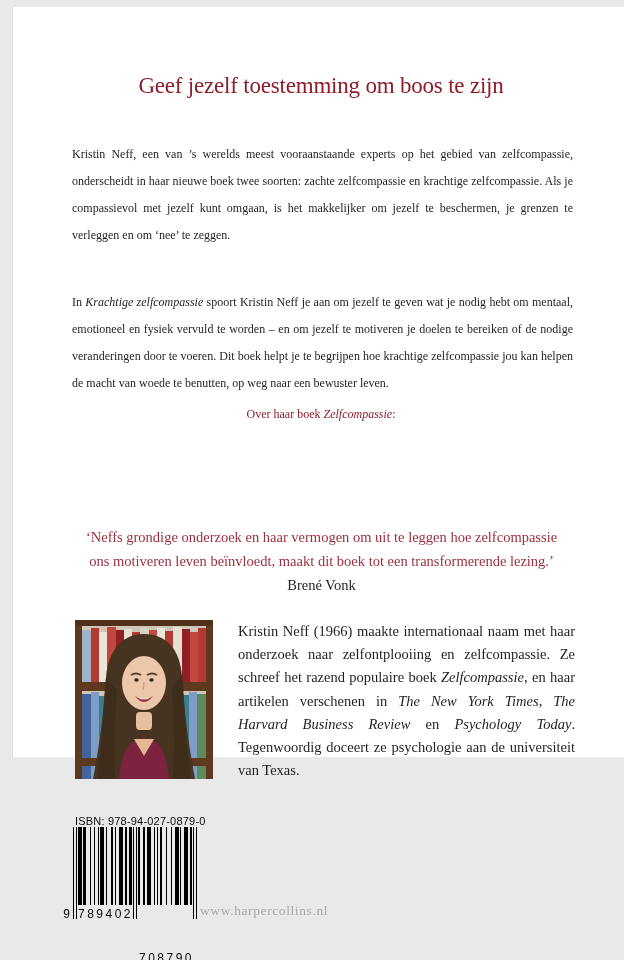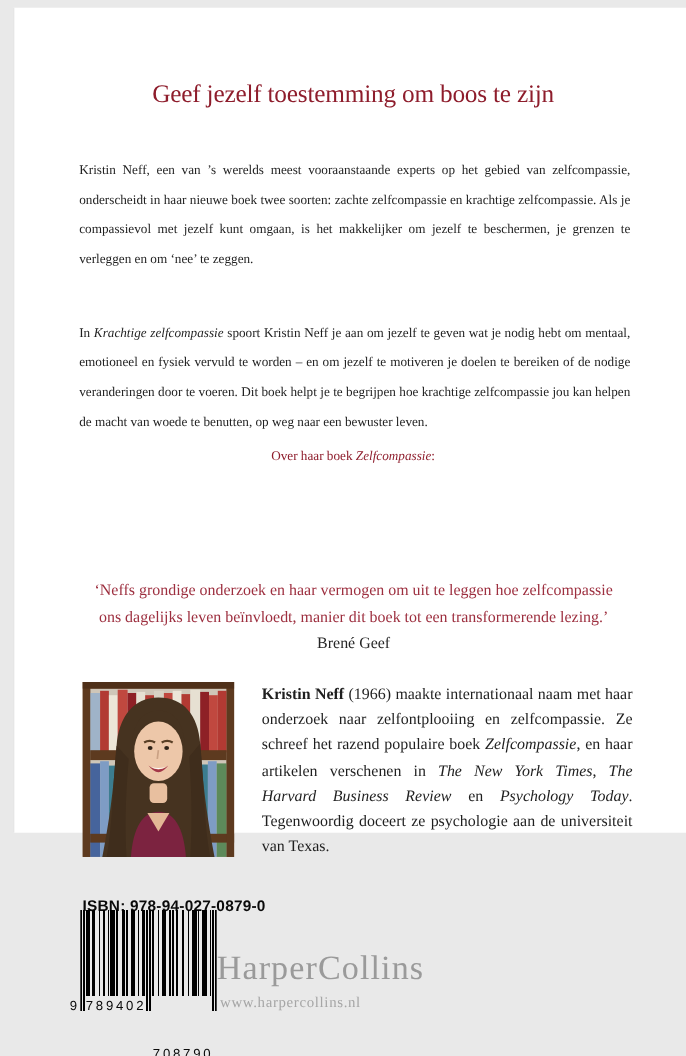--- a/index.html
+++ b/index.html
@@ -30,32 +30,32 @@
     top:397px;left:0;right:0;text-align:center;
     font-size:12px;line-height:20px;color:var(--heading_red,#8e1d2c);
   }
   .quote{
     left:70px;width:477px;text-align:center;
     font-size:14.5px;line-height:24px;color:var(--quote_red,#9d2f3f);
   }
   .quote-1{top:435px;}
   .quote-2{top:518px;}
   .seg-i{font-style:italic;}
-  .seg-b{font-weight:bold;}
+  .seg-b{font-weight:normal;}
   .seg-attr{color:var(--attribution,#262626);}
   .bio{top:613px;left:62px;width:500px;}
   .bio-photo{float:left;width:138px;height:159px;margin-right:25px;}
   .bio-photo svg{display:block;}
   .bio-text{
     text-align:justify;font-size:14.5px;line-height:23.2px;
     color:var(--body_text,#1f1f1f);
   }
   .isbn-label{
     left:62px;top:808px;font-family:"Liberation Sans", sans-serif;
-    font-size:14px;letter-spacing:0.2px;color:#0a0a0a;white-space:nowrap;font-weight:bold;
+    font-size:11px;letter-spacing:0.2px;color:#0a0a0a;white-space:nowrap;
   }
   .barcode{left:60px;top:820px;width:124px;height:100px;}
   .barcode svg{position:absolute;left:0;top:0;}
   .bc-digits{
     position:absolute;top:80px;height:14px;
     font-family:"Liberation Sans", sans-serif;font-size:12px;
     color:#0a0a0a;letter-spacing:2.5px;text-align:right;white-space:nowrap;
   }
   .bc-lead{left:-15px;width:12px;letter-spacing:0;text-align:right;}
   .bc-left{left:4px;width:56px;}
@@ -78,21 +78,21 @@
     <div>Geef jezelf toestemming om boos te zijn</div>
   </div>
 
   <div class="abs para para-1"><span>Kristin Neff, een van ’s werelds meest vooraanstaande experts op het gebied van zelfcompassie, onderscheidt in haar nieuwe boek twee soorten: zachte zelfcompassie en krachtige zelfcompassie. Als je compassievol met jezelf kunt omgaan, is het makkelijker om jezelf te beschermen, je grenzen te verleggen en om ‘nee’ te zeggen.</span></div>
 
   <div class="abs para para-2"><span>In </span><span class="seg-i">Krachtige zelfcompassie</span><span> spoort Kristin Neff je aan om jezelf te geven wat je nodig hebt om mentaal, emotioneel en fysiek vervuld te worden – en om jezelf te motiveren je doelen te bereiken of de nodige veranderingen door te voeren. Dit boek helpt je te begrijpen hoe krachtige zelfcompassie jou kan helpen de macht van woede te benutten, op weg naar een bewuster leven.</span></div>
 
   <div class="abs over-line"><span>Over haar boek </span><span class="seg-i">Zelfcompassie</span><span>:</span></div>
 
 
-  <div class="abs quote quote-2"><span>‘Neffs grondige onderzoek en haar vermogen om uit te leggen hoe zelfcompassie ons dagelijks leven beïnvloedt, manier dit boek tot een transformerende lezing.’ </span><span class="seg-attr">Brené Geef</span></div>
+  <div class="abs quote quote-2"><span>‘Neffs grondige onderzoek en haar vermogen om uit te leggen hoe zelfcompassie ons motiveren leven beïnvloedt, maakt dit boek tot een transformerende lezing.’ </span><span class="seg-attr">Brené Vonk</span></div>
 
   <div class="abs bio">
     <div class="bio-photo">
       <svg width="138" height="159" viewBox="0 0 138 159">
         <rect x="0" y="0" width="138" height="159" fill="#6b4425"></rect>
         <rect x="7" y="6" width="124" height="153" fill="#cfc6b8"></rect>
 
         <rect x="7" y="10" width="9" height="54" fill="#9fb3c8"></rect>
         <rect x="16" y="8" width="8" height="56" fill="#b23a33"></rect>
         <rect x="24" y="12" width="8" height="52" fill="#ece6d8"></rect>
@@ -195,17 +195,16 @@
         <rect x="87" y="0" width="1" height="78" fill="#000"></rect>
         <rect x="90" y="0" width="1" height="78" fill="#000"></rect>
         <rect x="92" y="0" width="1" height="92" fill="#000"></rect>
         <rect x="94" y="0" width="1" height="92" fill="#000"></rect>
       </svg>
     <div class="bc-digits bc-lead">9</div>
     <div class="bc-digits bc-left">789402</div>
     <div class="bc-digits bc-right">708790</div>
   </div>
 
-  <div class="abs publisher">HarperCollins</div>
 
   <div class="abs website">www.harpercollins.nl</div>
 
 </div>
 
 </body></html>

